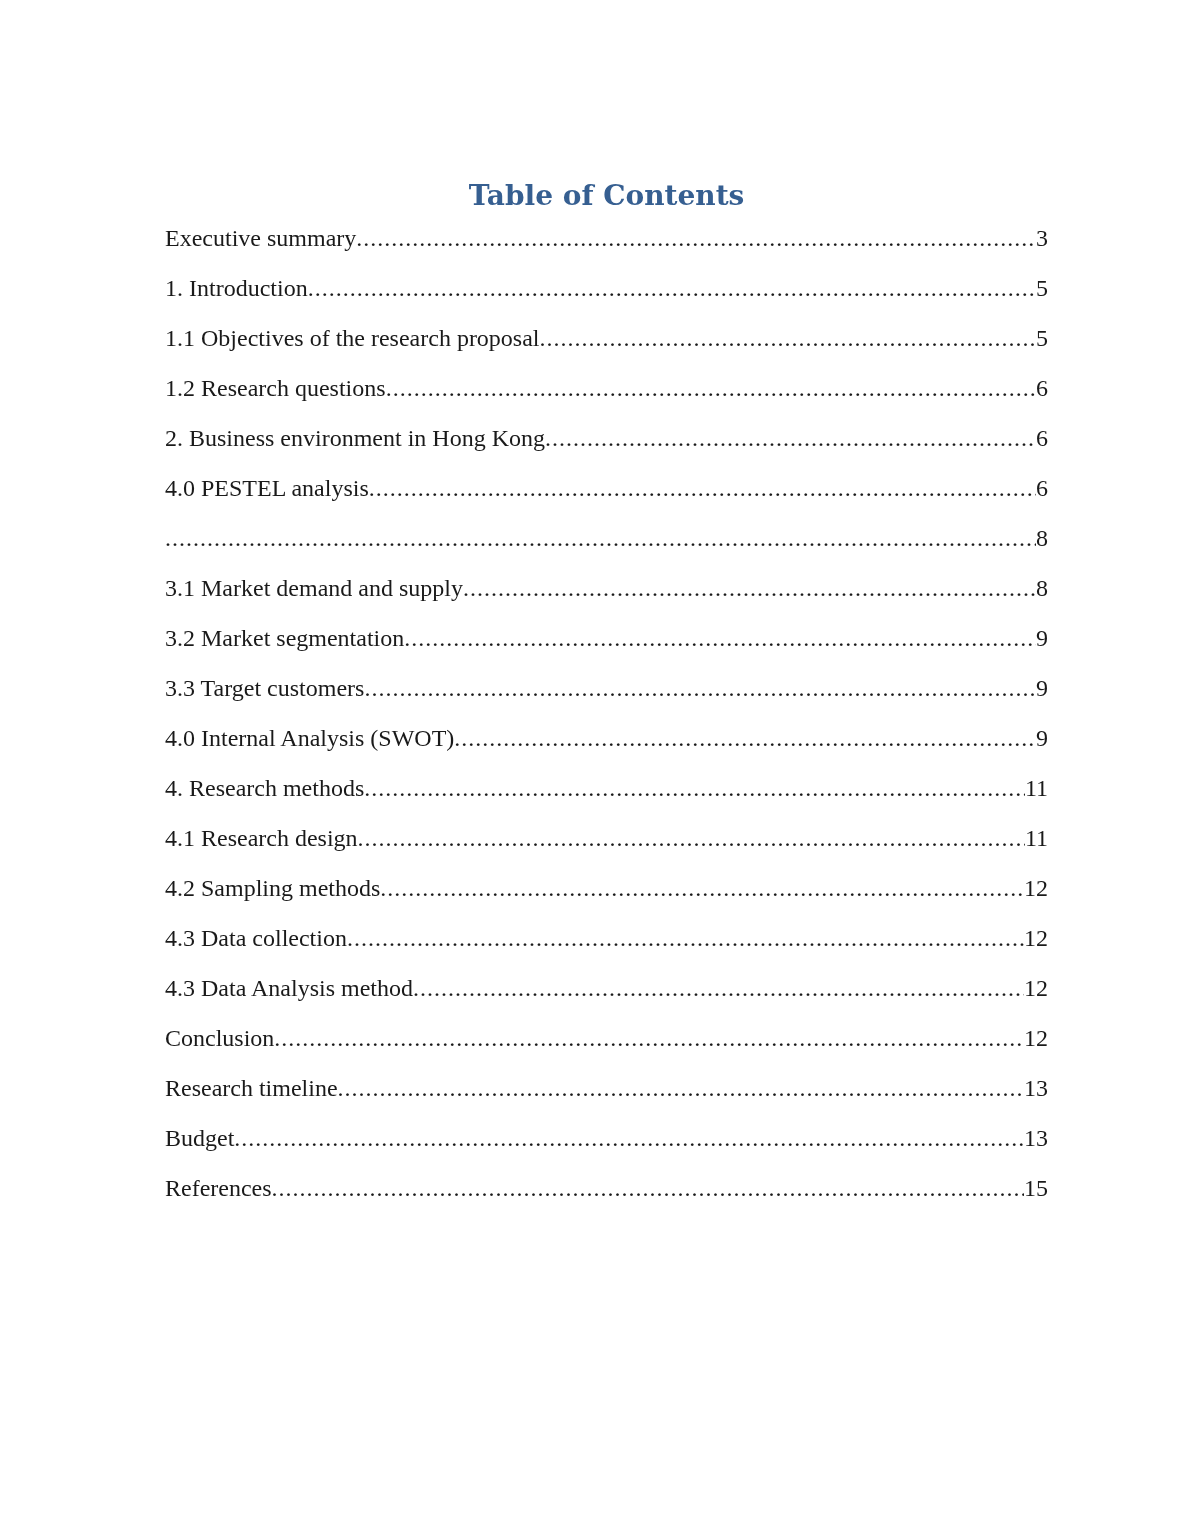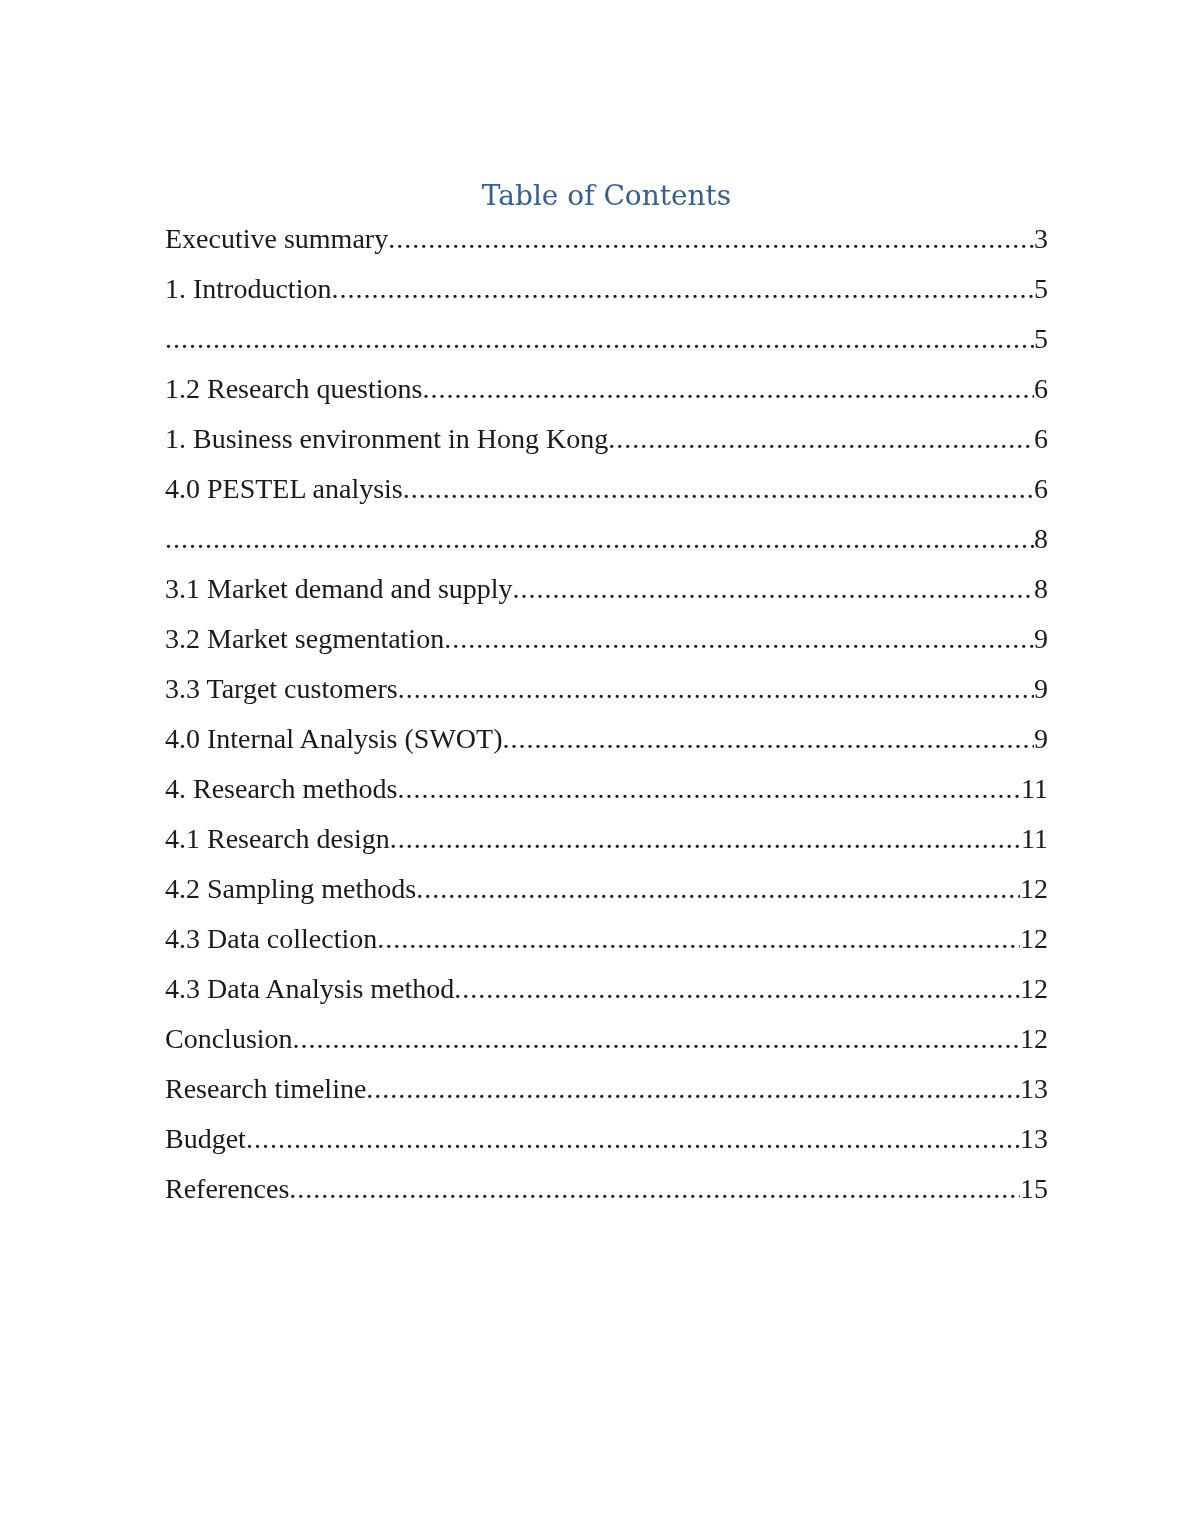--- a/index.html
+++ b/index.html
@@ -15,32 +15,32 @@
     background: #ffffff;
     box-sizing: border-box;
     padding: 180px 142px 0 165px;
     font-family: "Liberation Serif", "DejaVu Serif", serif;
     color: #1a1a1a;
   }
   .doc-title {
     margin: 0 0 12px 0;
     text-align: center;
     font-family: "DejaVu Serif", "Liberation Serif", serif;
-    font-weight: normal;
+    font-weight: bold;
     font-size: 28px;
     line-height: 1.15;
     color: #365f91;
   }
   .toc-list {
     width: 100%;
   }
   .toc-row {
     display: flex;
     align-items: baseline;
-    font-size: 28px;
+    font-size: 24px;
     line-height: 29px;
     margin-bottom: 21px;
   }
   .toc-label {
     white-space: nowrap;
     flex: 0 0 auto;
   }
   .toc-dots {
     flex: 1 1 auto;
     overflow: hidden;
@@ -66,32 +66,33 @@
     <span class="toc-page">3</span>
   </div>
 
   <div class="toc-row">
     <span class="toc-label">1. Introduction</span>
     <span class="toc-dots">............................................................................................................................................................................................................................................................................................................</span>
     <span class="toc-page">5</span>
   </div>
 
   <div class="toc-row">
+    <span class="toc-label">1.1 Objectives of the research proposal</span>
     <span class="toc-dots">............................................................................................................................................................................................................................................................................................................</span>
     <span class="toc-page">5</span>
   </div>
 
   <div class="toc-row">
     <span class="toc-label">1.2 Research questions</span>
     <span class="toc-dots">............................................................................................................................................................................................................................................................................................................</span>
     <span class="toc-page">6</span>
   </div>
 
   <div class="toc-row">
-    <span class="toc-label">1. Business environment in Hong Kong</span>
+    <span class="toc-label">2. Business environment in Hong Kong</span>
     <span class="toc-dots">............................................................................................................................................................................................................................................................................................................</span>
     <span class="toc-page">6</span>
   </div>
 
   <div class="toc-row">
     <span class="toc-label">4.0 PESTEL analysis</span>
     <span class="toc-dots">............................................................................................................................................................................................................................................................................................................</span>
     <span class="toc-page">6</span>
   </div>
 

